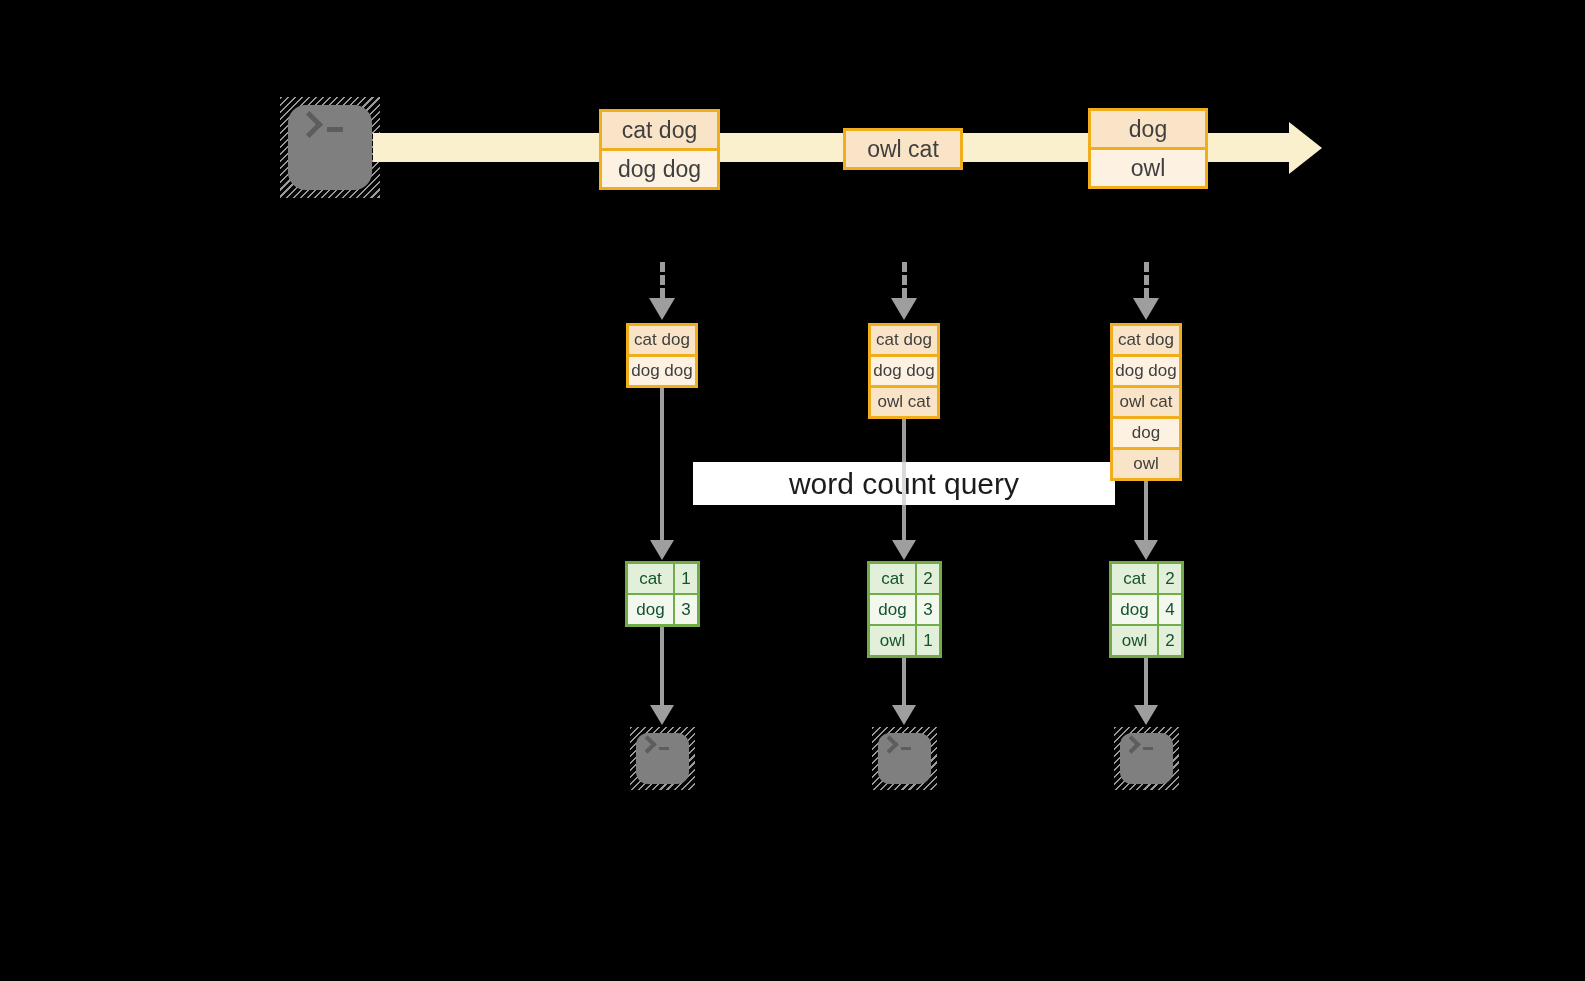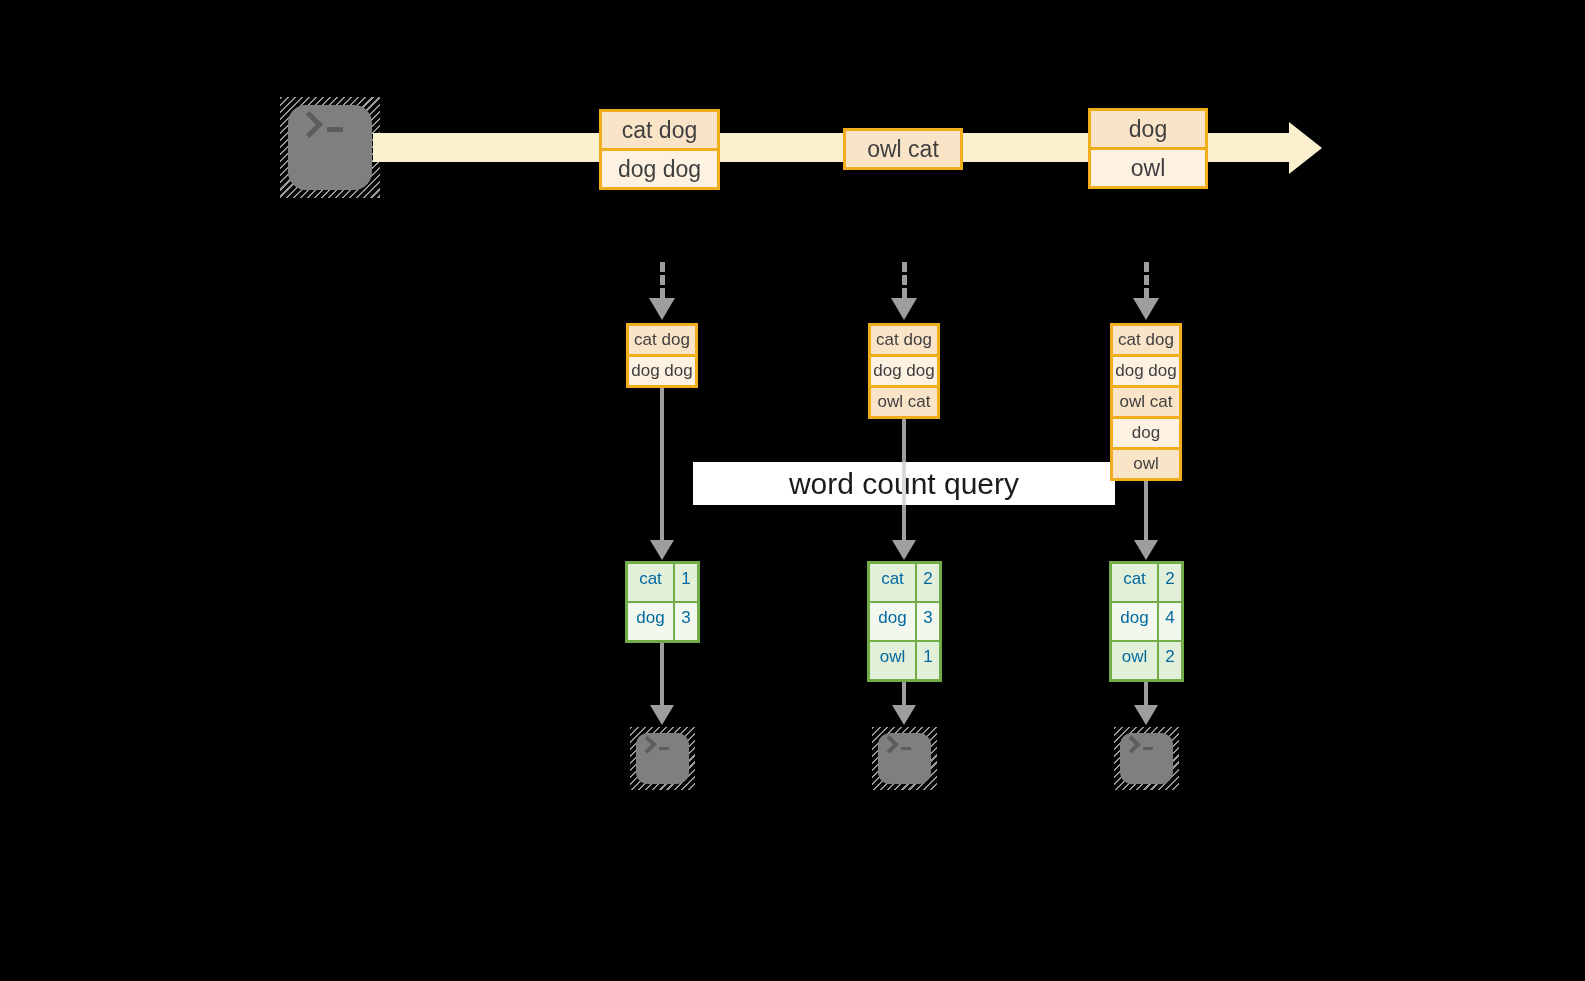--- a/index.html
+++ b/index.html
@@ -47,21 +47,21 @@
   .vline{position:absolute;width:4px;background:#9e9e9e;}
   .vhead{position:absolute;width:0;height:0;
     border-left:12px solid transparent;border-right:12px solid transparent;border-top:20px solid #9e9e9e;}
   
   .query{position:absolute;left:693px;top:462px;width:422px;height:43px;background:#ffffff;z-index:3;
     display:flex;align-items:center;justify-content:center;font-size:30px;color:#1c1c1c;}
   .query-line{position:absolute;left:902px;top:462px;width:4px;height:43px;background:#d9d9d9;z-index:4;}
   
   .gtable{position:absolute;top:561px;background:#71ac49;padding:3px;display:grid;
     grid-template-columns:45px 22px;gap:2px;z-index:2;}
-  .gcell{height:37px;line-height:29px;font-size:17px;color:#0369a1;text-align:center;}
+  .gcell{height:29px;line-height:29px;font-size:17px;color:#14532d;text-align:center;}
   .gcell.dark{background:#e2efd9;}
   .gcell.light{background:#f3f8ee;}
   .gt1{left:625px;}
   .gt2{left:867px;}
   .gt3{left:1109px;}
 </style>
 </head>
 <body>
 
 <div class="stage">

